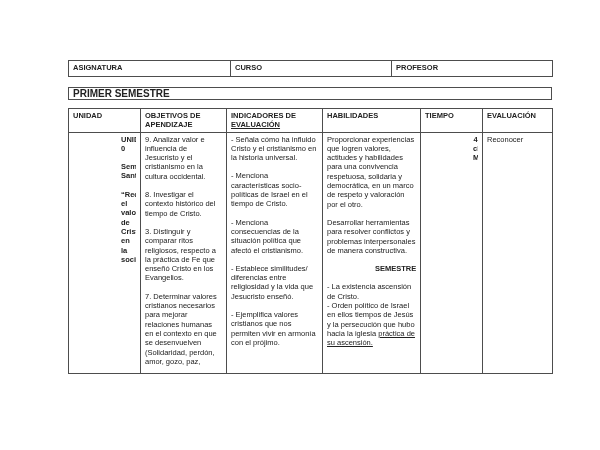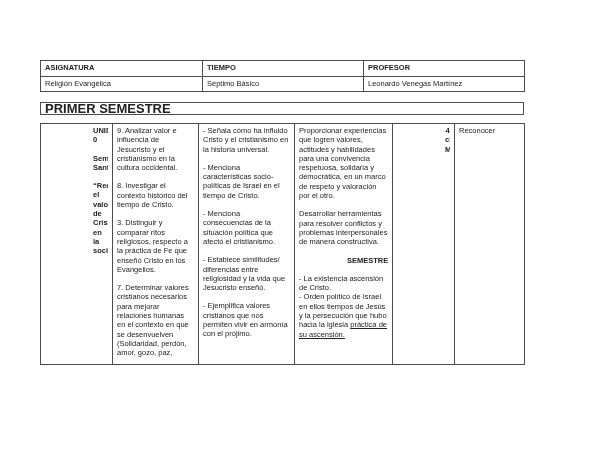--- a/index.html
+++ b/index.html
@@ -4,42 +4,42 @@
 <style>
   html,body { margin:0; padding:0; }
   body {
     width:600px; height:450px;
     background:#ffffff;
     font-family:"Liberation Sans", sans-serif;
     color:#222222;
     position:relative;
     overflow:hidden;
   }
-  .doc { position:absolute; left:40px; top:60px; width:484px; }
+  .doc { position:absolute; left:68px; top:60px; width:484px; }
 
   table { border-collapse:collapse; table-layout:fixed; width:484px; }
   th, td {
     border:1px solid #4d4d4d;
     font-size:7.5px;
     line-height:9.3px;
     padding:2px 4px;
     vertical-align:top;
     text-align:left;
     font-weight:normal;
     overflow:hidden;
   }
   th { font-weight:bold; }
 
   .info-table th { height:11px; }
   .info-table td { height:10px; }
 
   .semester-bar {
     margin-top:10px;
     border:1px solid #4d4d4d;
-    font-size:13px; line-height:8px;
+    font-size:10px; line-height:8px;
     font-weight:bold;
     padding:2px 4px;
     box-sizing:border-box;
     height:13px;
   }
 
   .plan-table { margin-top:8px; }
   .plan-table th { height:14px; }
   .cell-clip { height:236px; overflow:hidden; }
   .para { margin:0 0 9px 0; }
@@ -55,43 +55,46 @@
 
   <table class="info-table">
     <colgroup>
         <col style="width:162px">
         <col style="width:161px">
         <col style="width:161px">
       </colgroup>
     <tbody>
         <tr>
       <th>ASIGNATURA</th>
-      <th>TIEMPO</th>
+      <th>CURSO</th>
       <th>PROFESOR</th>
-    </tr>
-    <tr>
-      <td>Religión Evangélica</td>
-      <td>Séptimo Básico</td>
-      <td>Leonardo Venegas Martínez</td>
     </tr>
   </tbody>
     </table>
 
   <div class="semester-bar">PRIMER SEMESTRE</div>
 
   <table class="plan-table">
     <colgroup>
       <col style="width:72px">
         <col style="width:86px">
         <col style="width:96px">
       <col style="width:98px">
         <col style="width:62px">
         <col style="width:70px">
     </colgroup>
     <tbody>
+        <tr>
+      <th>UNIDAD</th>
+      <th>OBJETIVOS DE APENDIZAJE</th>
+      <th><span>INDICADORES DE</span><br><span class="ul">EVALUACIÓN</span></th>
+      <th>HABILIDADES</th>
+      <th>TIEMPO</th>
+      <th>EVALUACIÓN</th>
+    </tr>
     <tr>
       <td>
         <div class="cell-clip">
           <p class="para bold">UNIDAD 0</p>
           <p class="para bold">Semana Santa</p>
           <p class="para bold">“Reconocer el valor de Cristo en la sociedad”</p>
         </div>
       </td>
       <td>
         <div class="cell-clip">

